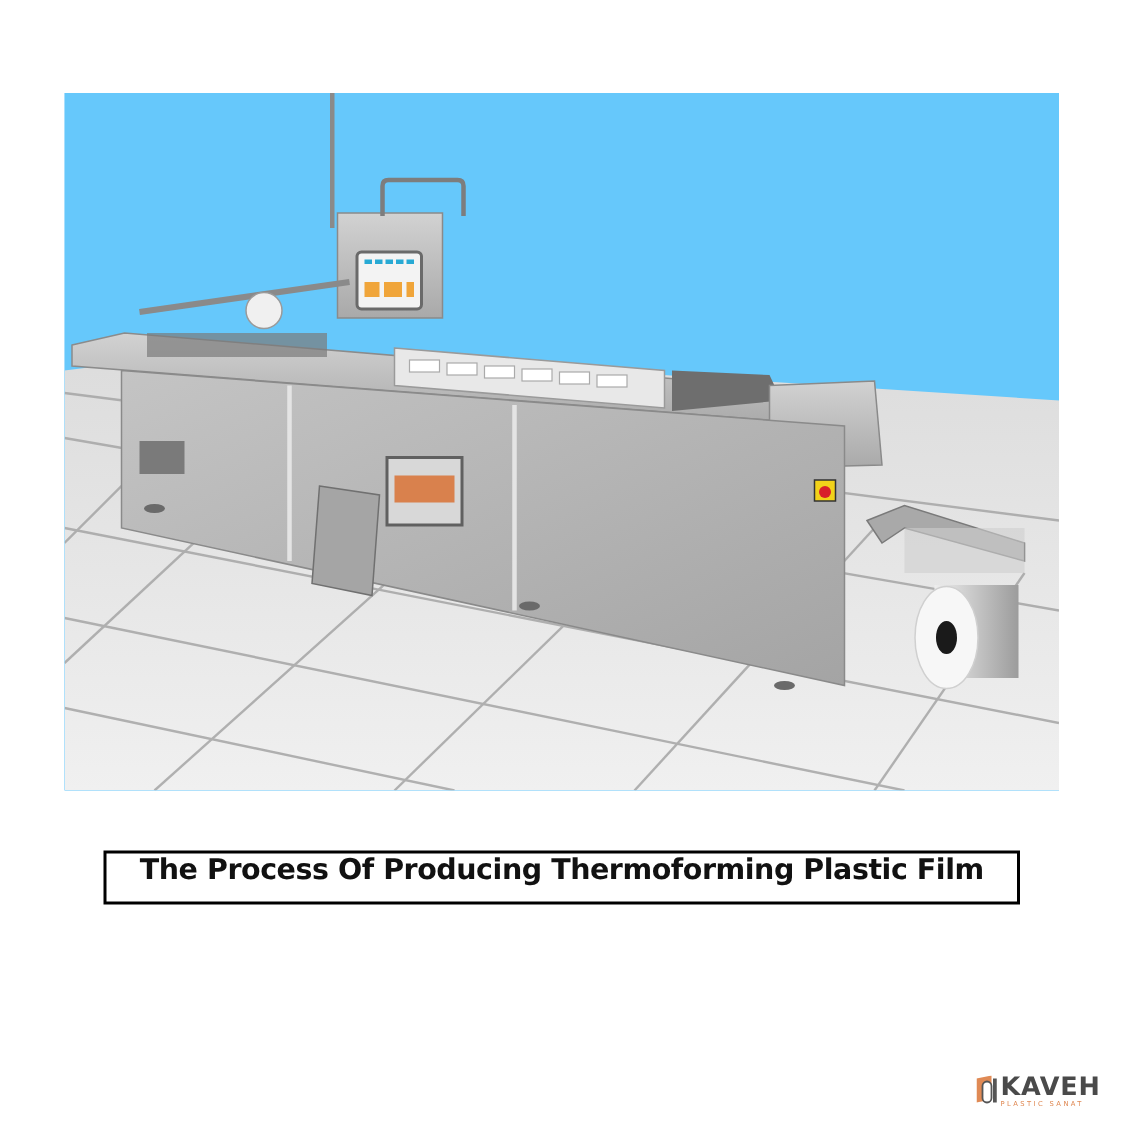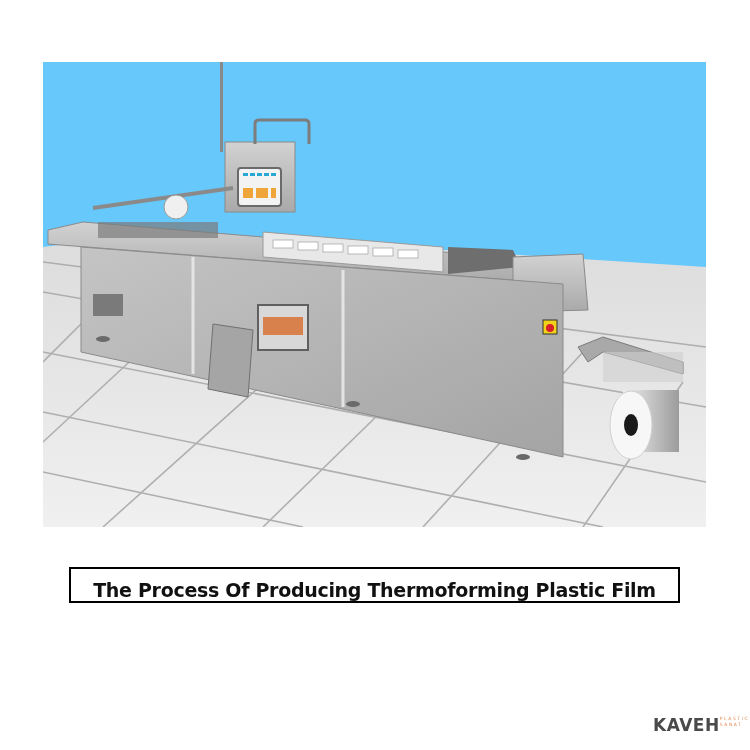--- a/index.html
+++ b/index.html
@@ -2,26 +2,26 @@
 <html><head>
   <meta charset="utf-8">
   <style>
     html, body { margin:0; padding:0; background:#ffffff; }
     body { width:750px; height:750px; position:relative; overflow:hidden; font-family:"Liberation Sans", sans-serif; }
 
     .hero { position:absolute; left:43px; top:62px; width:663px; height:465px; overflow:hidden; background:#66c8fb; }
     .hero svg { display:block; }
 
     .caption-box { position:absolute; left:69px; top:567px; width:607px; height:32px; border:2.5px solid #000; background:#fff;
-      display:flex; align-items:flex-end; justify-content:center; }
+      display:flex; align-items:flex-start; justify-content:center; }
     .caption-text { font-family:"DejaVu Sans", sans-serif; font-weight:bold; font-size:19px; color:#111; letter-spacing:-0.3px; white-space:nowrap; }
 
     .logo { position:absolute; left:651px; top:716px; width:98px; height:30px; display:flex; align-items:flex-start; }
     .logo-mark { width:14px; height:20px; position:relative; margin-top:1px; margin-right:2px; }
-    .logo-words { display:flex; flex-direction:row; }
+    .logo-words { display:flex; flex-direction:column; }
     .logo-name { font-family:"DejaVu Sans", sans-serif; font-weight:bold; font-size:17px; color:#4a4a4a; letter-spacing:0.5px; line-height:18px; }
     .logo-sub { font-family:"DejaVu Sans", sans-serif; font-size:4.5px; color:#e08a55; letter-spacing:1.6px; line-height:6px; }
   </style>
 </head>
 <body>
 
 <div class="hero">
   <svg width="663" height="465" viewBox="0 0 663 465">
     <defs>
       <linearGradient id="floorG" x1="0" y1="0" x2="0" y2="1">

